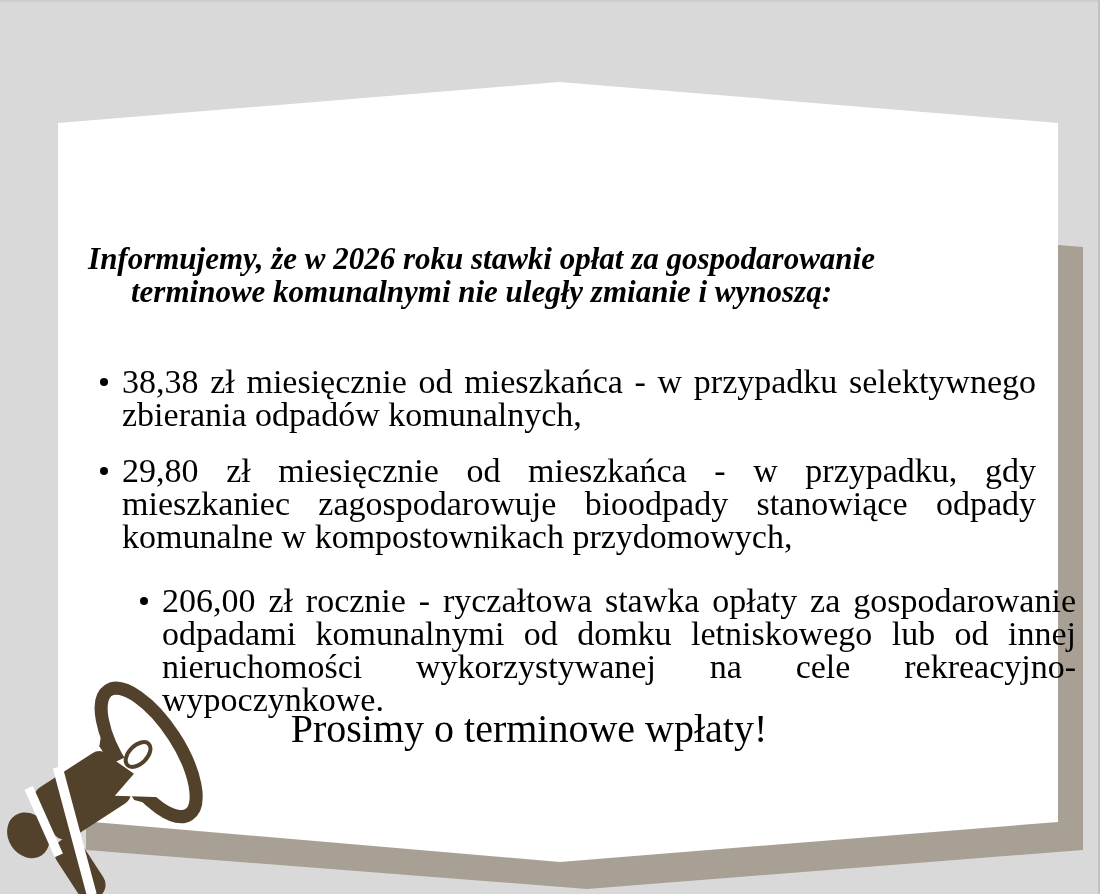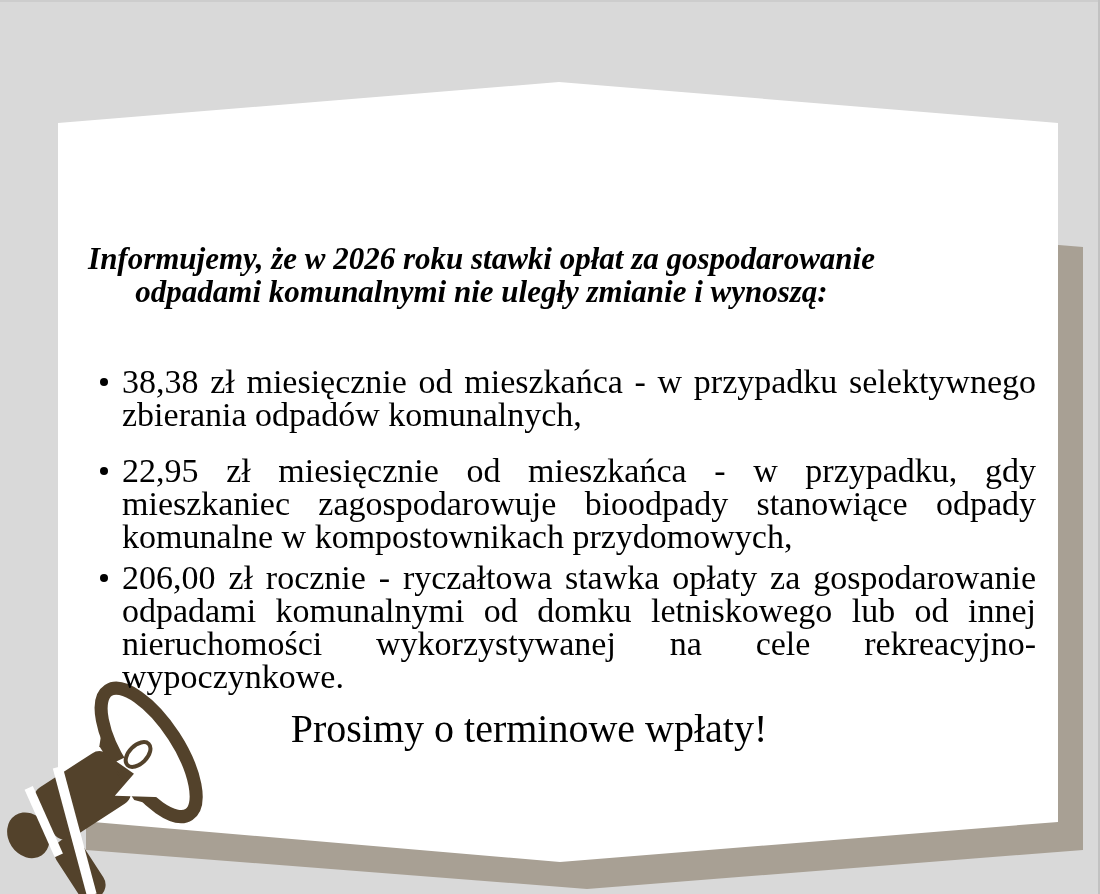--- a/index.html
+++ b/index.html
@@ -14,21 +14,21 @@
     left:58px; top:242px; width:847px; text-align:center;
     font-size:31px; line-height:33px; font-weight:bold; font-style:italic;
   }
   .heading .hline { white-space:nowrap; }
   .bullet {
     left:122px; width:914px; text-align:justify;
     font-size:34px; line-height:33px;
   }
   .bullet-1 { top:365px; }
   .bullet-2 { top:454px; }
-  .bullet-3 { top:561px; }
+  .bullet-3 { top:584px;margin-left:40px; }
   .dot {
     position:absolute; left:-22px; top:13px; width:8px; height:8px;
     border-radius:50%; background:#000;
   }
   .closing {
     left:58px; top:712px; width:1000px; text-align:center;
     font-size:40px; line-height:33px; white-space:nowrap;
     transform:translateX(-29px);
   }
   .edge-top { position:absolute; left:0; top:0; width:1100px; height:2px; background:#CDCDCD; z-index:4; }
@@ -61,31 +61,31 @@
       <ellipse cx="58" cy="0" rx="30" ry="74" fill="#FFFFFF" stroke-width="13" stroke="#53422B"></ellipse>
 
       <path fill="#FFFFFF" d="M 58,54 L 6,18 L 34,10 L 26,-10 L 58,-6 Z"></path>
 
       <ellipse cx="48" cy="-4" rx="15" ry="9" fill="#FFFFFF" stroke-width="4" transform="rotate(-12 48 -4)" stroke="#53422B"></ellipse>
     </g>
   </svg>
 
   <div class="txt heading">
     <div class="hline">Informujemy, że w 2026 roku stawki opłat za gospodarowanie</div>
-    <div class="hline">odpadami komunalnymi nie uległy zmianie i wynoszą:</div>
+    <div class="hline">terminowe komunalnymi nie uległy zmianie i wynoszą:</div>
   </div>
 
   <div class="txt bullet bullet-1">
     <span class="dot"></span>
     <span>38,38 zł miesięcznie od mieszkańca - w przypadku selektywnego zbierania odpadów komunalnych,</span>
   </div>
 
   <div class="txt bullet bullet-2">
     <span class="dot"></span>
-    <span>22,95 zł miesięcznie od mieszkańca - w przypadku, gdy mieszkaniec zagospodarowuje bioodpady stanowiące odpady komunalne w kompostownikach przydomowych,</span>
+    <span>29,80 zł miesięcznie od mieszkańca - w przypadku, gdy mieszkaniec zagospodarowuje bioodpady stanowiące odpady komunalne w kompostownikach przydomowych,</span>
   </div>
 
   <div class="txt bullet bullet-3">
     <span class="dot"></span>
     <span>206,00 zł rocznie - ryczałtowa stawka opłaty za gospodarowanie odpadami komunalnymi od domku letniskowego lub od innej nieruchomości wykorzystywanej na cele rekreacyjno-wypoczynkowe.</span>
   </div>
 
   <div class="txt closing">Prosimy o terminowe wpłaty!</div>
 
   <div class="edge-top"></div>

